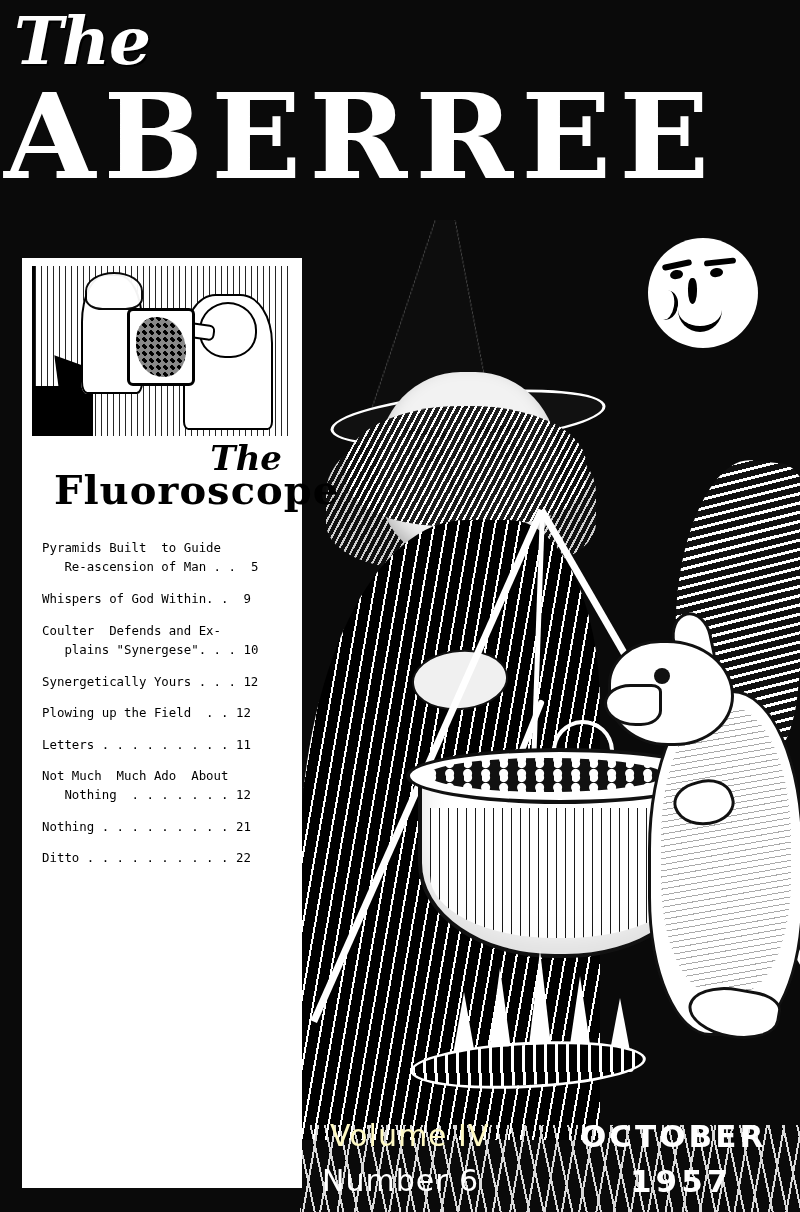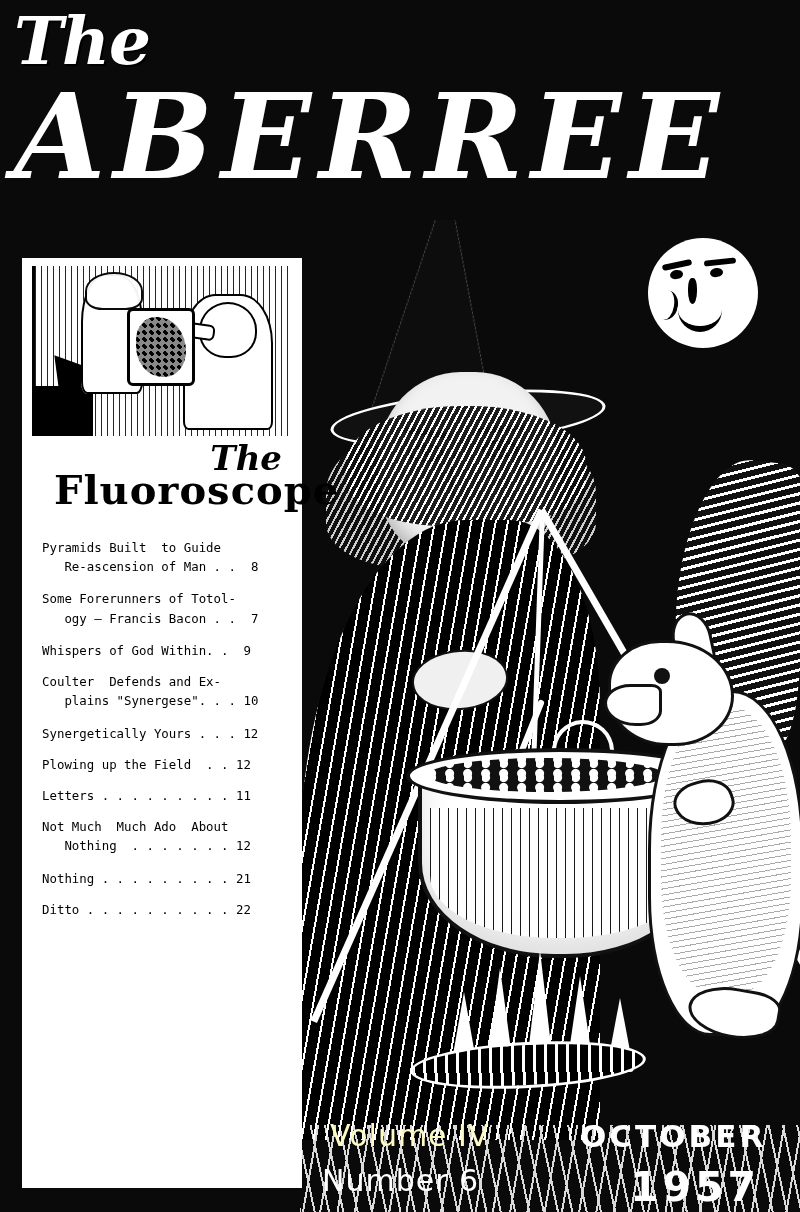--- a/index.html
+++ b/index.html
@@ -33,30 +33,29 @@
     font-family: "DejaVu Serif", serif;
     font-style: italic;
     font-size: 66px;
     font-weight: bold;
     letter-spacing: -1px;
     line-height: 1;
     text-shadow: 2px 2px 0 #000;
   }
   .masthead-title {
     position: absolute;
-    left: 14px;
+    left: 4px;
     top: 78px;
     width: 780px;
     font-family: "DejaVu Serif", serif;
     font-size: 118px;
     font-weight: bold;
     letter-spacing: 8px;
     line-height: 1;
     white-space: nowrap;
-    font-style: italic;
   }
 
   
   .moon {
     position: absolute;
     left: 648px;
     top: 238px;
     width: 110px;
     height: 110px;
     border-radius: 50%;
@@ -592,21 +591,21 @@
     font-size: 31px;
     color: #fff;
     letter-spacing: 3px;
   }
   .year {
     position: absolute;
     left: 630px;
     top: 1163px;
     font-family: "DejaVu Sans", sans-serif;
     font-weight: bold;
-    font-size: 41px;
+    font-size: 31px;
     color: #fff;
     letter-spacing: 4px;
   }
 </style>
 </head>
 <body>
 
 <div id="page">
 
   <div class="masthead">
@@ -700,23 +699,21 @@
       </div>
     </div>
 
     <div class="fluoroscope-wrap">
       <div class="fl-the">The</div>
       <div class="fl-name">Fluoroscope</div>
     </div>
 
     <div class="toc">
       <div class="toc-entry">Pyramids Built  to Guide
-   Re-ascension of Man . .  8</div>
-      <div class="toc-entry">Some Forerunners of Totol-
-   ogy — Francis Bacon . .  7</div>
+   Re-ascension of Man . .  5</div>
       <div class="toc-entry tight">Whispers of God Within. .  9</div>
       <div class="toc-entry">Coulter  Defends and Ex-
    plains "Synergese". . . 10</div>
       <div class="toc-entry tight">Synergetically Yours . . . 12</div>
       <div class="toc-entry tight">Plowing up the Field  . . 12</div>
       <div class="toc-entry tight">Letters . . . . . . . . . 11</div>
       <div class="toc-entry">Not Much  Much Ado  About
    Nothing  . . . . . . . 12</div>
       <div class="toc-entry tight">Nothing . . . . . . . . . 21</div>
       <div class="toc-entry tight">Ditto . . . . . . . . . . 22</div>

